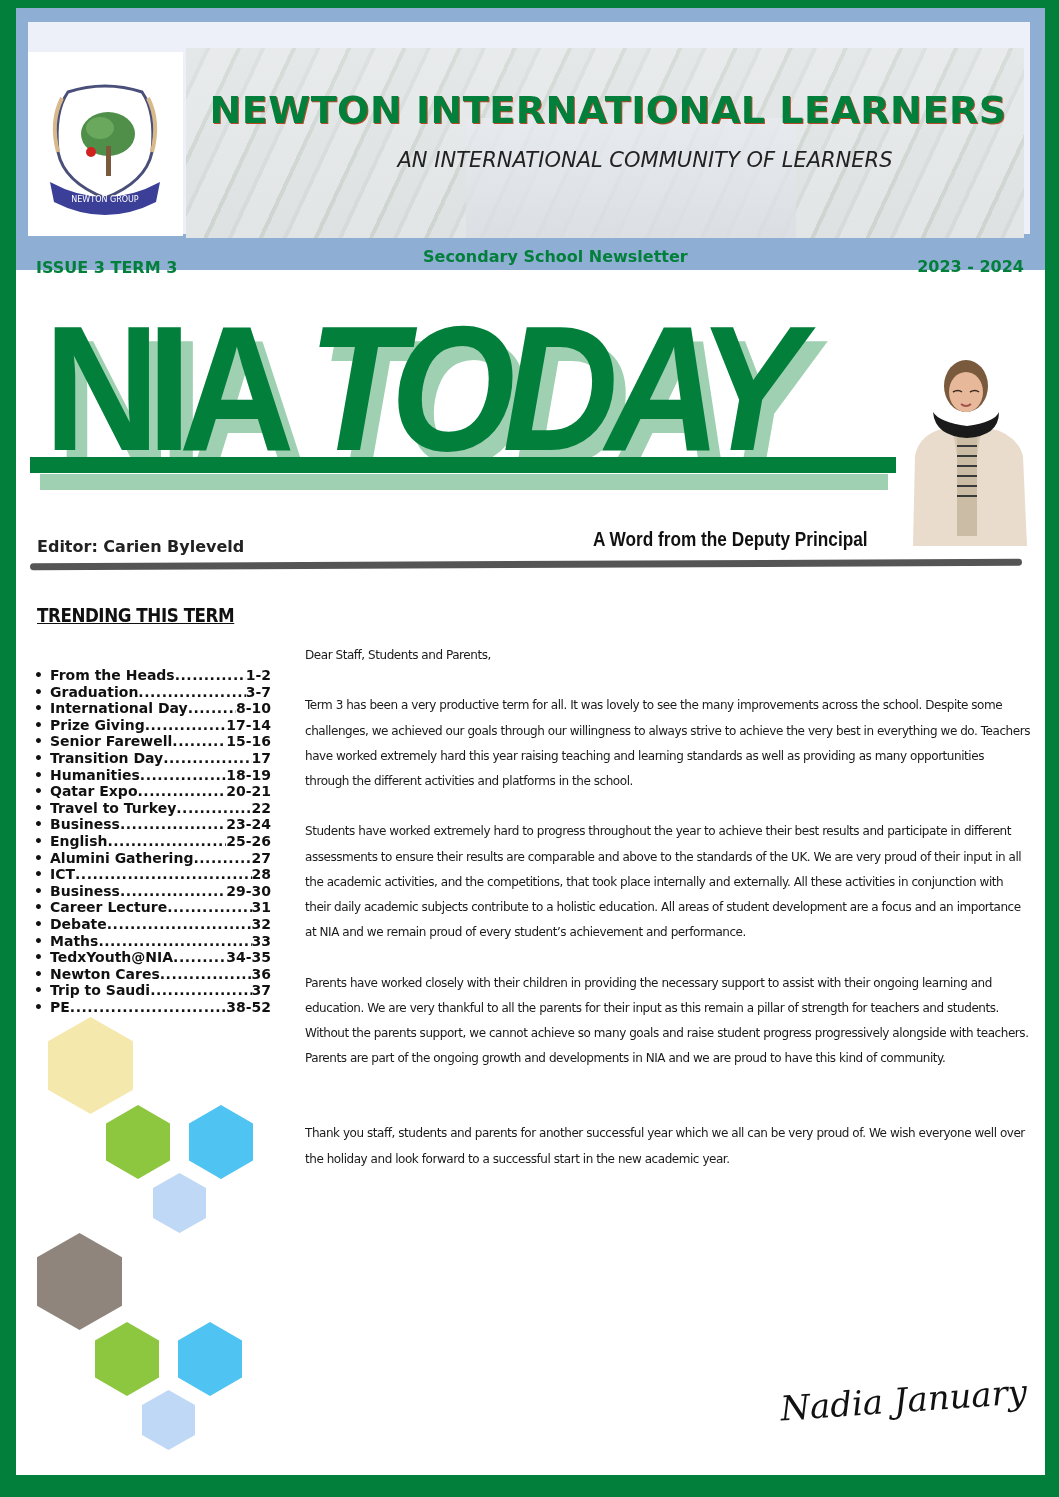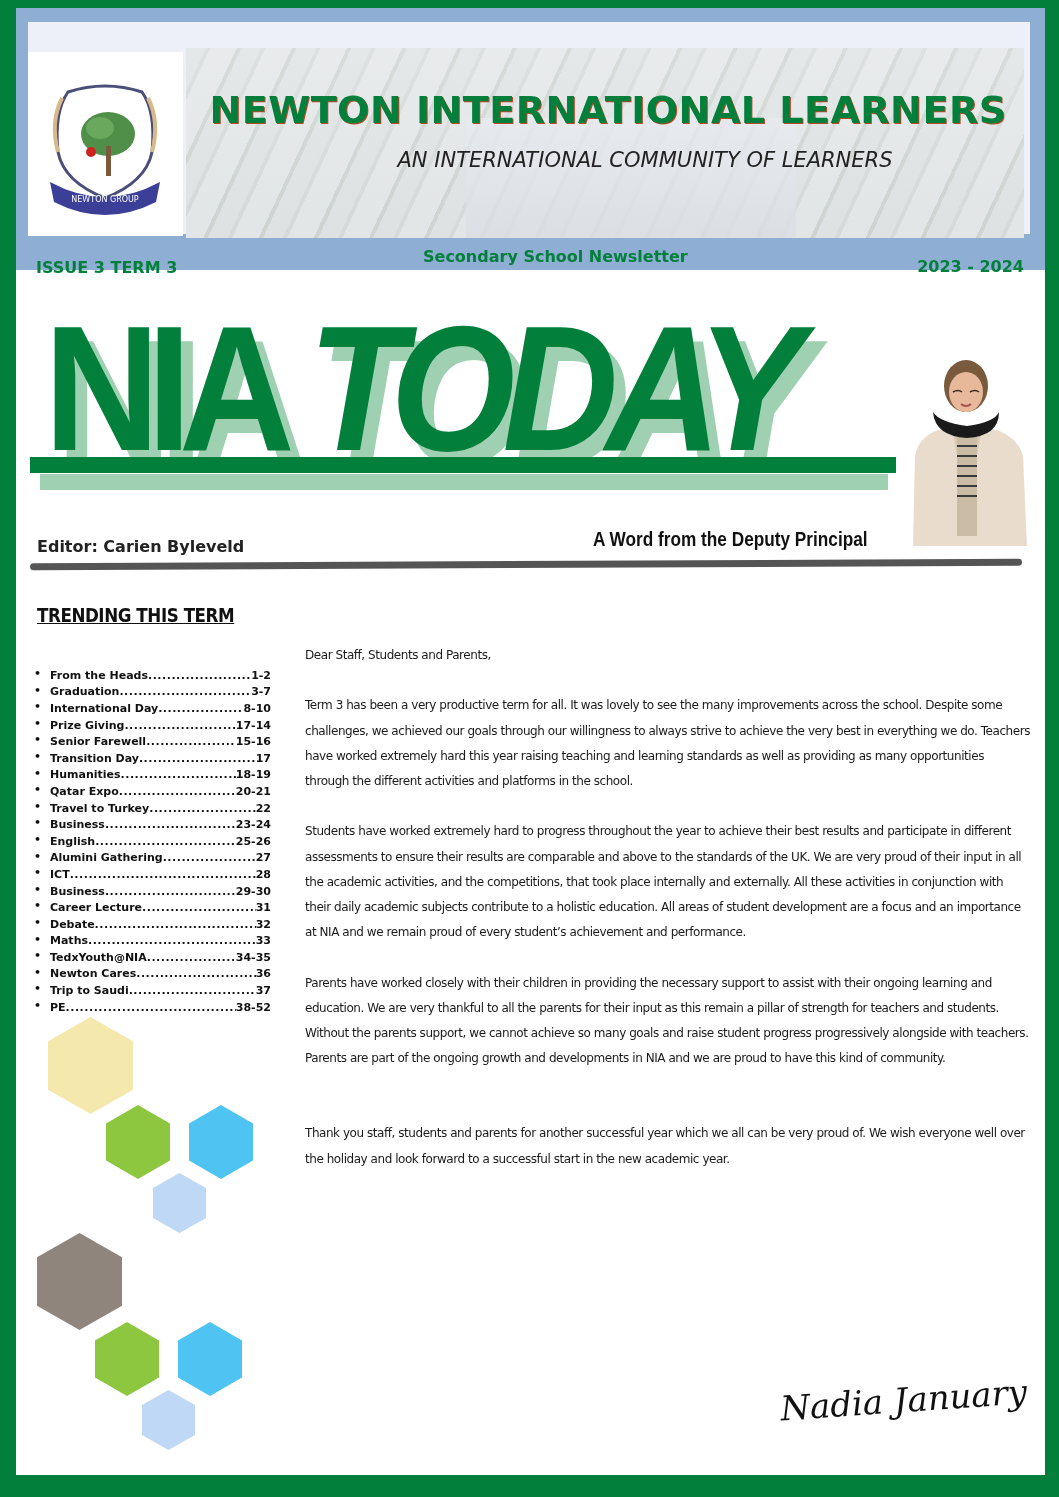--- a/index.html
+++ b/index.html
@@ -37,21 +37,21 @@
   .title-underline { position: absolute; left: 30px; top: 457px; width: 866px; height: 16px; background: #027f3a; }
 
   .photo { position: absolute; left: 905px; top: 356px; width: 124px; height: 190px; }
   .editor { position: absolute; left: 37px; top: 537px; font-family: "DejaVu Sans", sans-serif; font-weight: bold; font-size: 16px; color: #222; }
   .word-heading { position: absolute; left: 593px; top: 527px; font-family: "Liberation Sans", sans-serif; font-weight: bold; font-size: 21px; color: #111; transform: scaleX(0.82); transform-origin: left top; white-space: nowrap; }
   .rule { position: absolute; left: 30px; top: 561px; width: 992px; height: 7px; background: #555; border-radius: 4px; transform: rotate(-0.25deg); }
 
   
   .trending-title { position: absolute; left: 37px; top: 604px; font-family: "DejaVu Sans", sans-serif; font-weight: bold; font-size: 19px; color: #111; text-decoration: underline; letter-spacing: -0.5px; transform: scaleX(0.88); transform-origin: left top; white-space: nowrap; }
   .toc { position: absolute; left: 31px; top: 667px; width: 240px; list-style: none; margin: 0; padding: 0; }
-  .toc li { position: relative; height: 16.6px; font-family: "DejaVu Sans", sans-serif; font-weight: bold; font-size: 11px; color: #111; display: flex; align-items: center; padding-left: 19px; overflow: hidden; white-space: nowrap; }
+  .toc li { position: relative; height: 16.6px; font-family: "DejaVu Sans", sans-serif; font-weight: bold; font-size: 14px; color: #111; display: flex; align-items: flex-start; padding-left: 19px; overflow: hidden; white-space: nowrap; }
   .toc li::before { content: "•"; position: absolute; left: 3px; top: 0; }
   .toc .toc-name { flex: 0 0 auto; }
   .toc .toc-dots { flex: 1 1 auto; overflow: hidden; }
   .toc .toc-dots::after { content: "........................................................................................"; letter-spacing: 0.5px; }
   .toc .toc-pages { flex: 0 0 auto; }
 
   .hex { position: absolute; clip-path: polygon(50% 0%, 100% 25%, 100% 75%, 50% 100%, 0% 75%, 0% 25%); }
 
   
   .letter { position: absolute; left: 305px; top: 643px; width: 725px; font-family: "DejaVu Sans", sans-serif; font-size: 12px; line-height: 25.2px; color: #1a1a1a; letter-spacing: -0.45px; }

